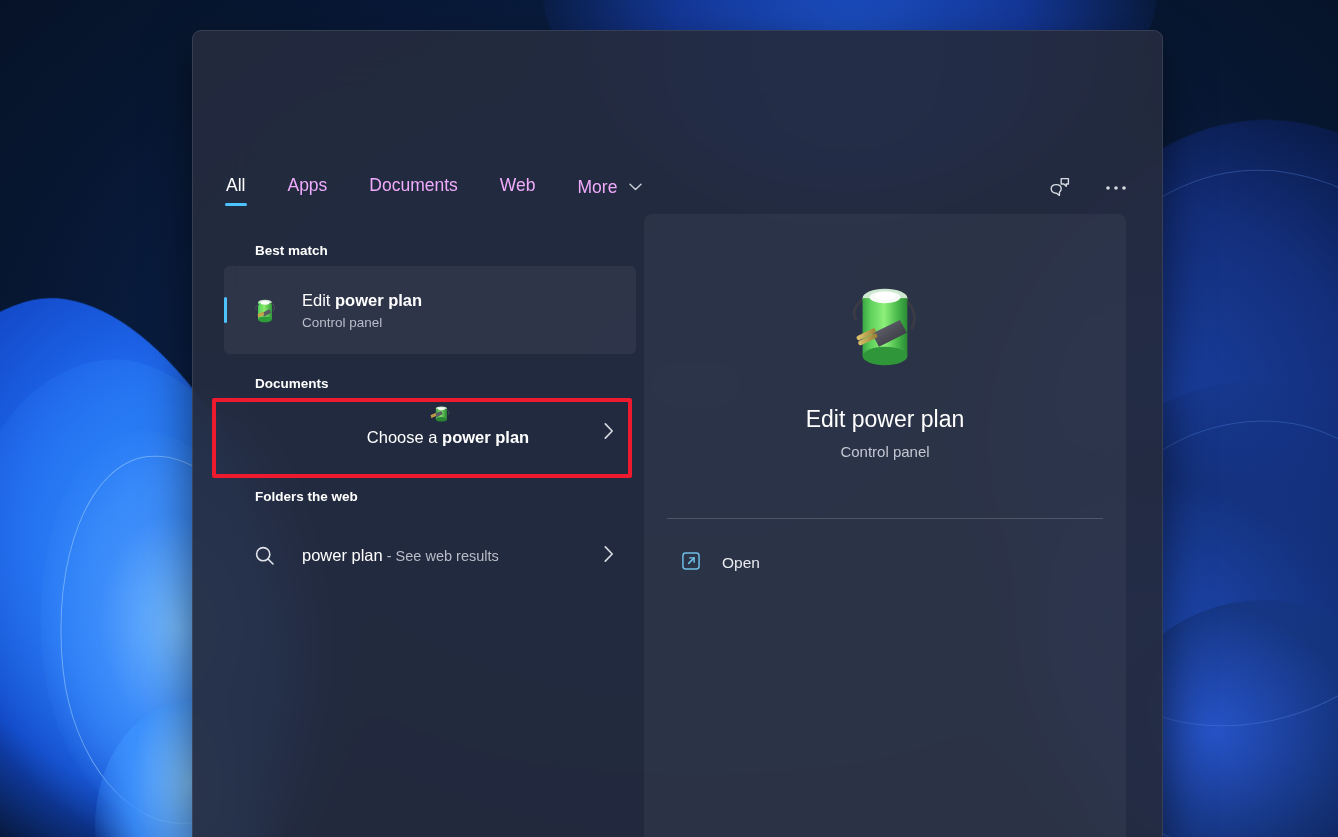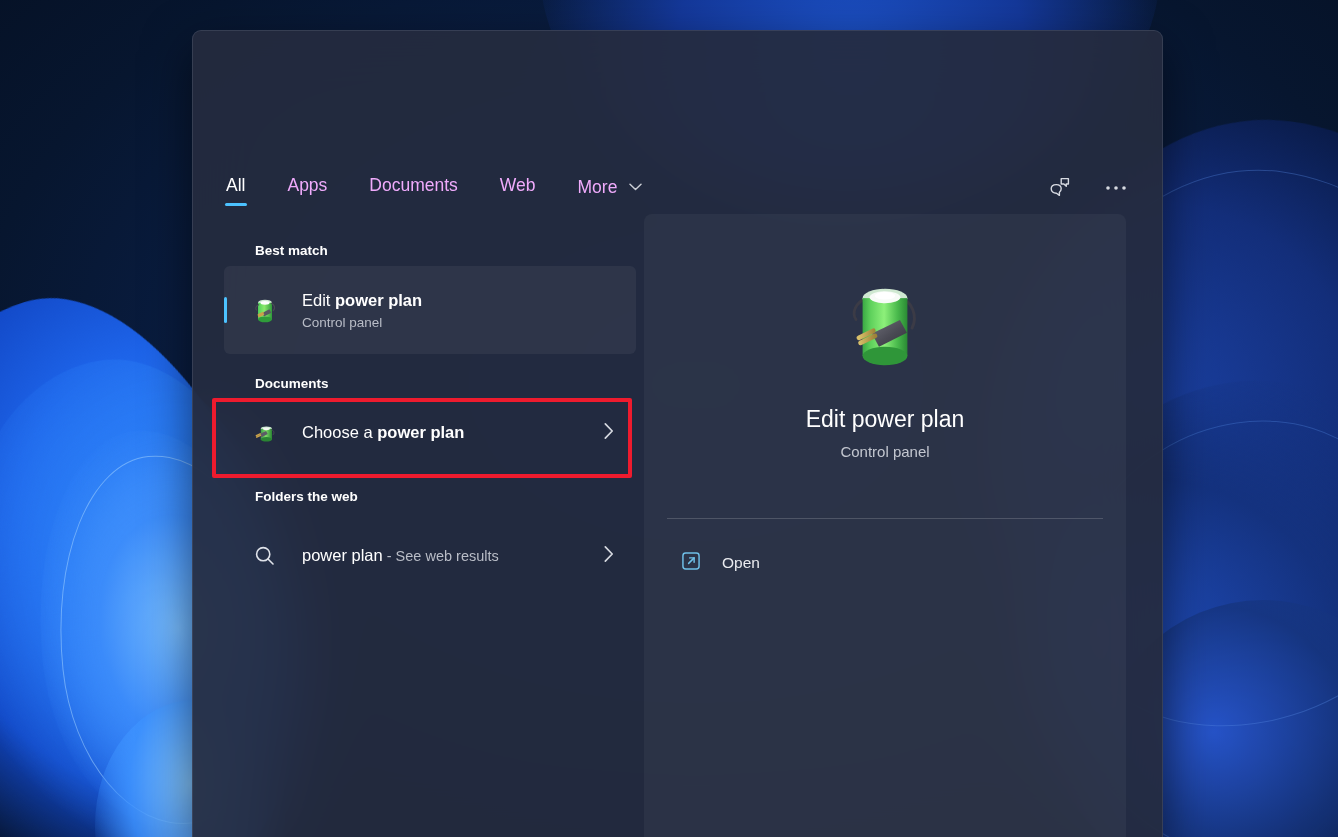--- a/index.html
+++ b/index.html
@@ -258,21 +258,21 @@
     color: #ffffff;
     font-size: 16.5px;
     line-height: 1.3;
   }
   .ri-title b { font-weight: 700; }
   .ri-sub {
     color: #b9bdc7;
     font-size: 13.5px;
     margin-top: 3px;
   }
-  .result-item.compact { height: 68px; }
+  .result-item.compact { height: 68px; flex-direction: column; }
   .result-item.compact .ri-title { font-size: 16.5px; font-weight: 400; }
   .chev-right {
     position: absolute;
     right: 22px; top: 50%;
     transform: translateY(-50%);
     color: #d5d8df;
   }
   #web-item .ri-title { max-width: 210px; }
   #web-item .ri-title .dash { color: #b9bdc7; font-size: 14.5px; font-weight: 400; }
   #web-item .ri-title .q { font-weight: 400; }

